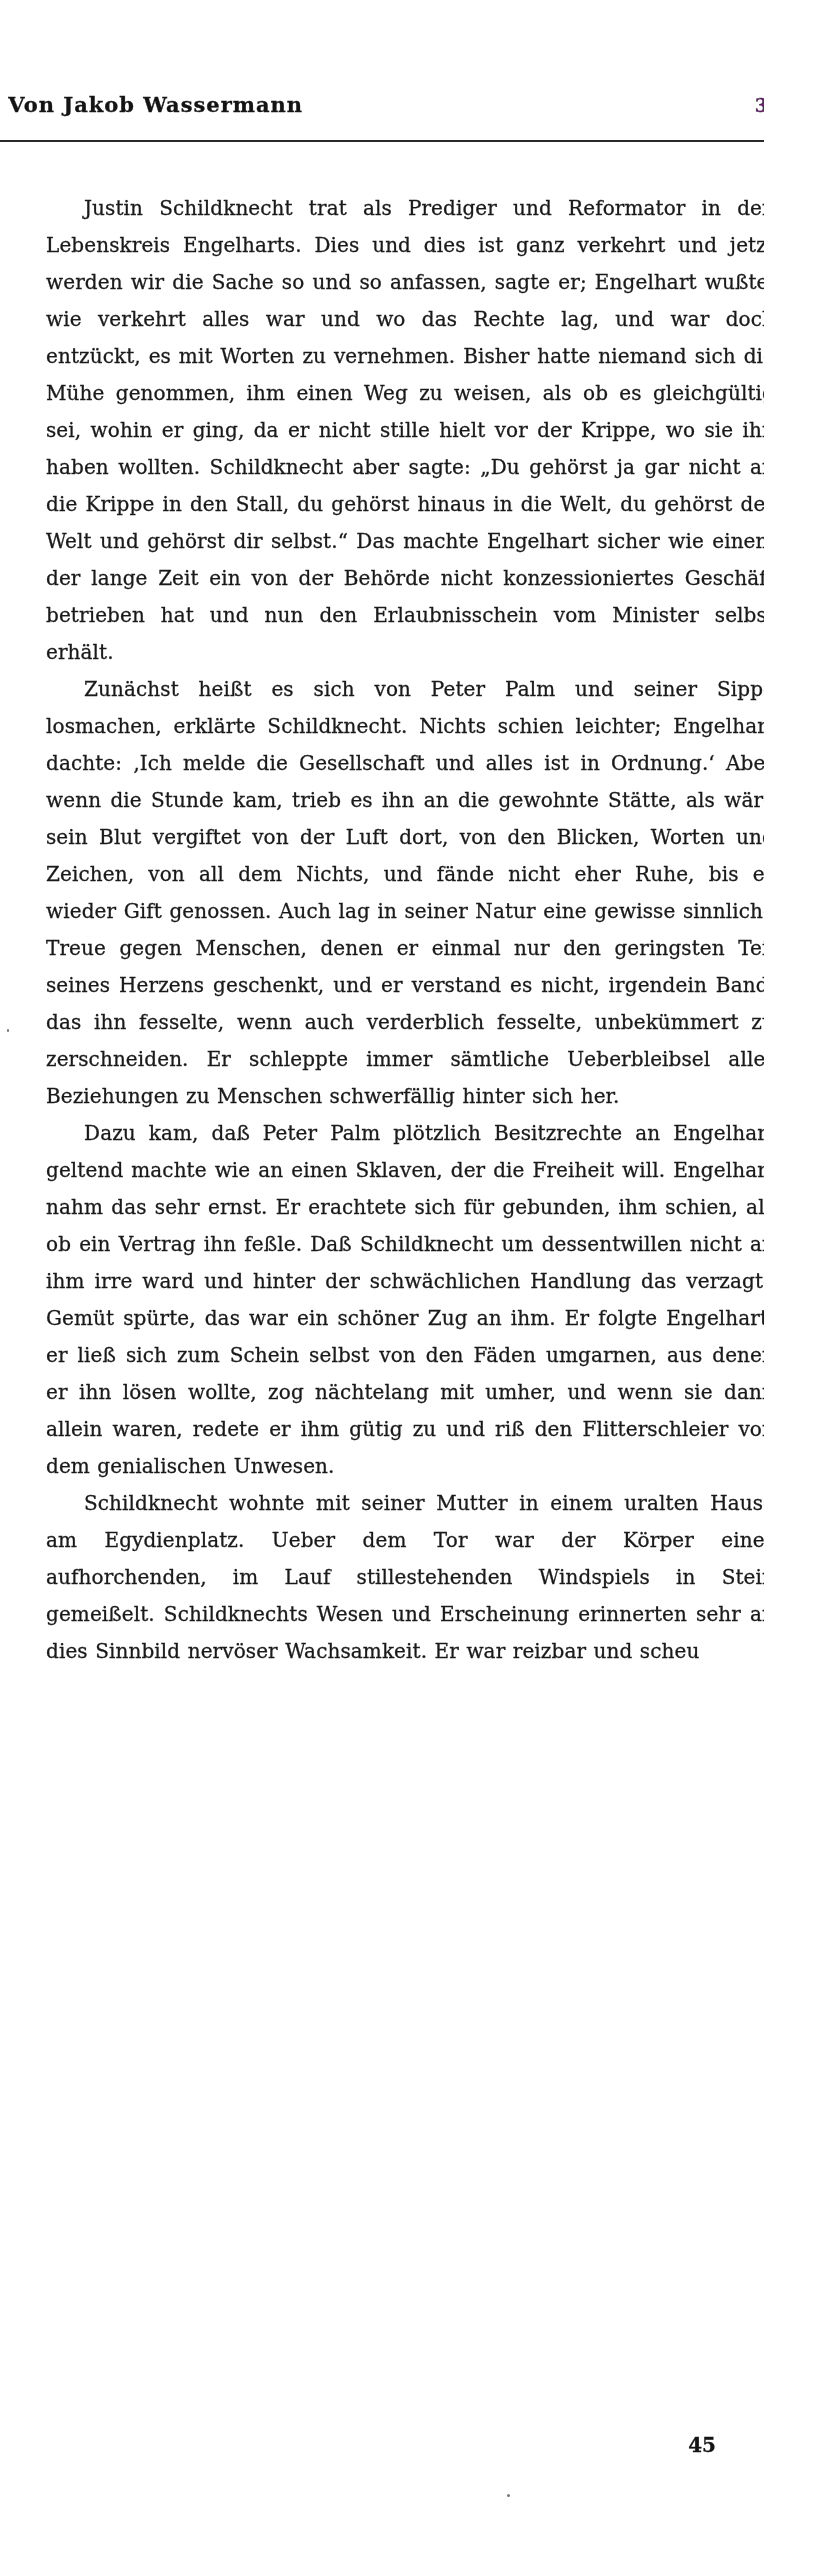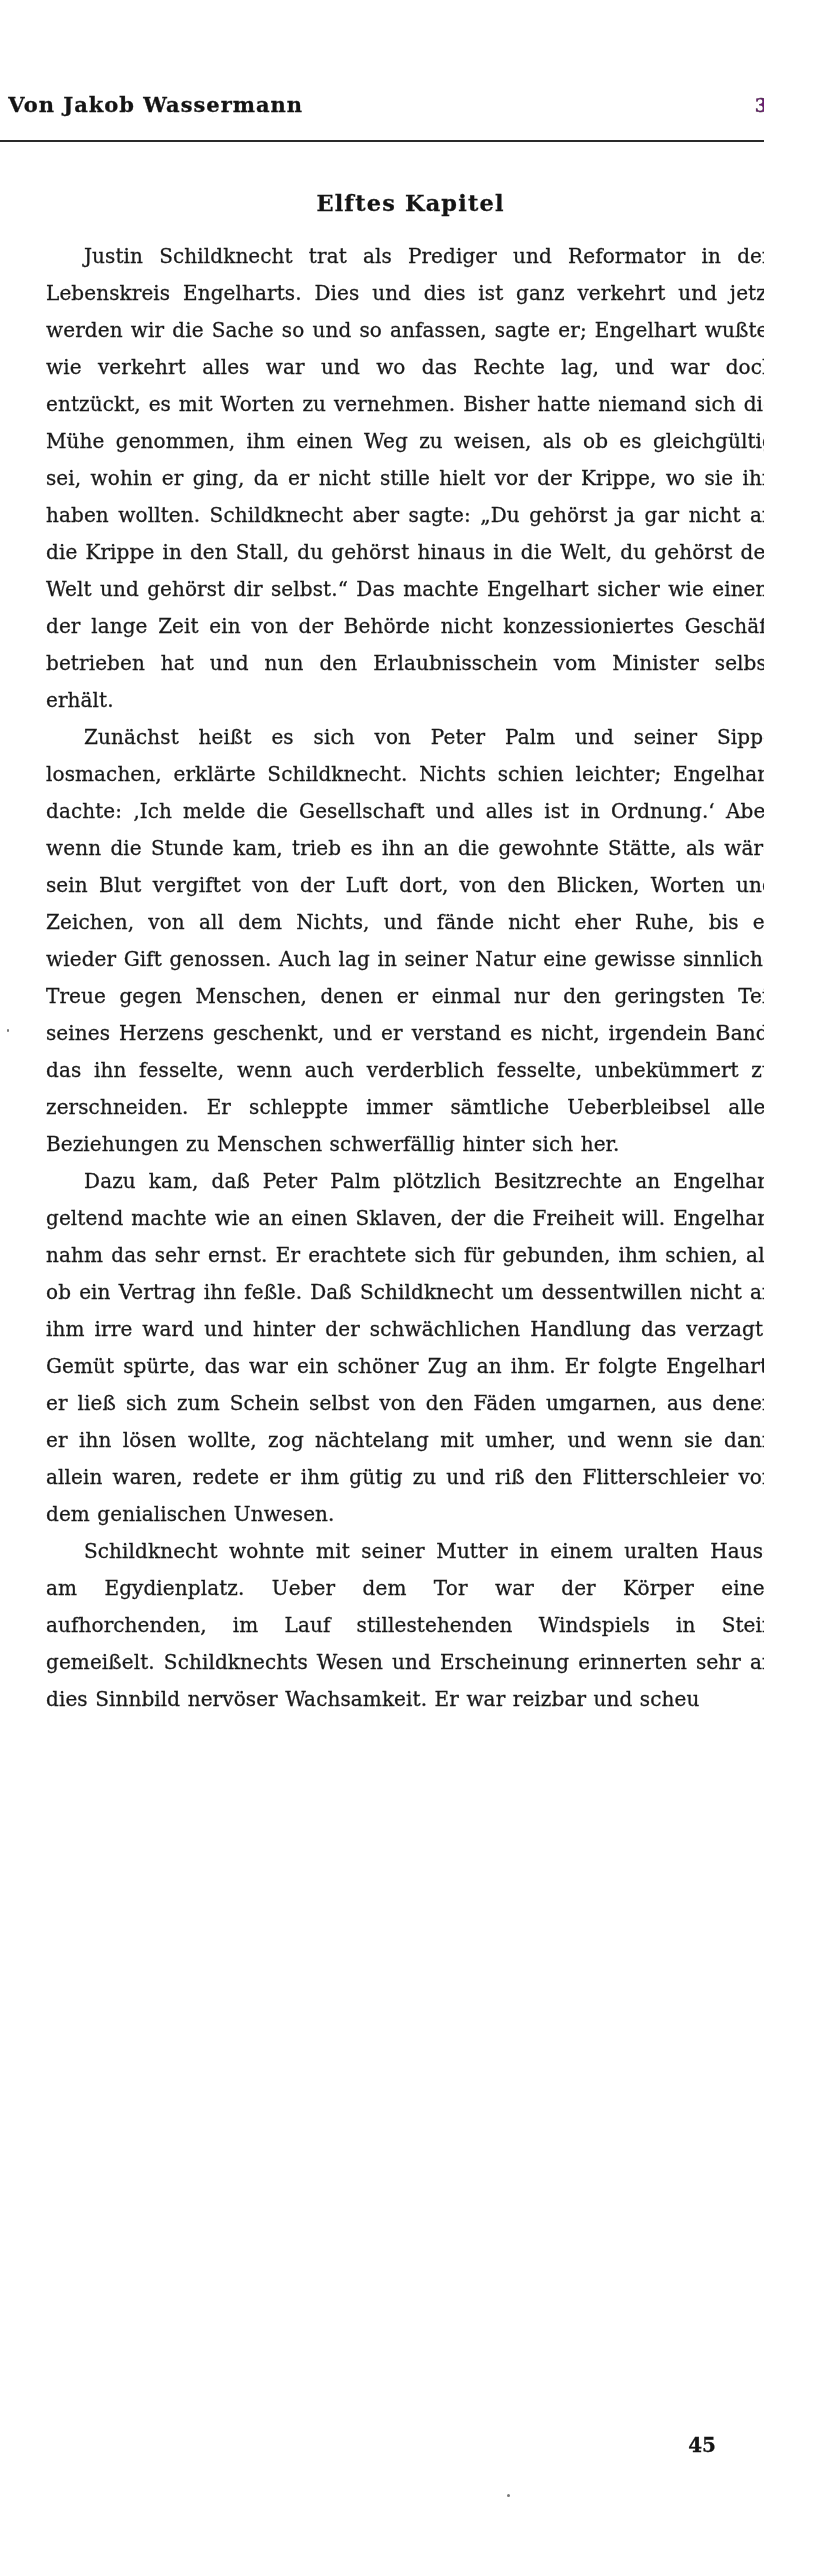--- a/index.html
+++ b/index.html
@@ -125,21 +125,20 @@
 
 <div class="page">
 
   <div class="running-head">
     <div class="rh-title">Von Jakob Wassermann</div>
     <div class="rh-folio">305</div>
     <div class="rule"></div>
   </div>
 
   <div class="textblock">
-    <h1 class="chapter-title">Elftes Kapitel</h1>
     <p class="para">Justin Schildknecht trat als Prediger und Reformator in den Lebenskreis Engelharts. Dies und dies ist ganz verkehrt und jetzt werden wir die Sache so und so anfassen, sagte er; Engelhart wußte, wie verkehrt alles war und wo das Rechte lag, und war doch entzückt, es mit Worten zu vernehmen. Bisher hatte niemand sich die Mühe genommen, ihm einen Weg zu weisen, als ob es gleichgültig sei, wohin er ging, da er nicht stille hielt vor der Krippe, wo sie ihn haben wollten. Schildknecht aber sagte: „Du gehörst ja gar nicht an die Krippe in den Stall, du gehörst hinaus in die Welt, du gehörst der Welt und gehörst dir selbst.“ Das machte Engelhart sicher wie einen, der lange Zeit ein von der Behörde nicht konzessioniertes Geschäft betrieben hat und nun den Erlaubnisschein vom Minister selbst erhält.</p>
     <p class="para">Zunächst heißt es sich von Peter Palm und seiner Sippe losmachen, erklärte Schildknecht. Nichts schien leichter; Engelhart dachte: ‚Ich melde die Gesellschaft und alles ist in Ordnung.‘ Aber wenn die Stunde kam, trieb es ihn an die gewohnte Stätte, als wäre sein Blut vergiftet von der Luft dort, von den Blicken, Worten und Zeichen, von all dem Nichts, und fände nicht eher Ruhe, bis es wieder Gift genossen. Auch lag in seiner Natur eine gewisse sinnliche Treue gegen Menschen, denen er einmal nur den geringsten Teil seines Herzens geschenkt, und er verstand es nicht, irgendein Band, das ihn fesselte, wenn auch verderblich fesselte, unbekümmert zu zerschneiden. Er schleppte immer sämtliche Ueberbleibsel aller Beziehungen zu Menschen schwerfällig hinter sich her.</p>
     <p class="para">Dazu kam, daß Peter Palm plötzlich Besitzrechte an Engelhart geltend machte wie an einen Sklaven, der die Freiheit will. Engelhart nahm das sehr ernst. Er erachtete sich für gebunden, ihm schien, als ob ein Vertrag ihn feßle. Daß Schildknecht um dessentwillen nicht an ihm irre ward und hinter der schwächlichen Handlung das verzagte Gemüt spürte, das war ein schöner Zug an ihm. Er folgte Engelhart; er ließ sich zum Schein selbst von den Fäden umgarnen, aus denen er ihn lösen wollte, zog nächtelang mit umher, und wenn sie dann allein waren, redete er ihm gütig zu und riß den Flitterschleier von dem genialischen Unwesen.</p>
     <p class="para">Schildknecht wohnte mit seiner Mutter in einem uralten Hause am Egydienplatz. Ueber dem Tor war der Körper eines aufhorchenden, im Lauf stillestehenden Windspiels in Stein gemeißelt. Schildknechts Wesen und Erscheinung erinnerten sehr an dies Sinnbild nervöser Wachsamkeit. Er war reizbar und scheu</p>
   </div>
 
   <div class="signature">45</div>
 
   <div class="edge-mark" style="left:813px; top:569px; width:2.5px; height:48px;"></div>
   <div class="speck" style="left:816px; top:1276px; width:3.3px; height:3.3px;"></div>

